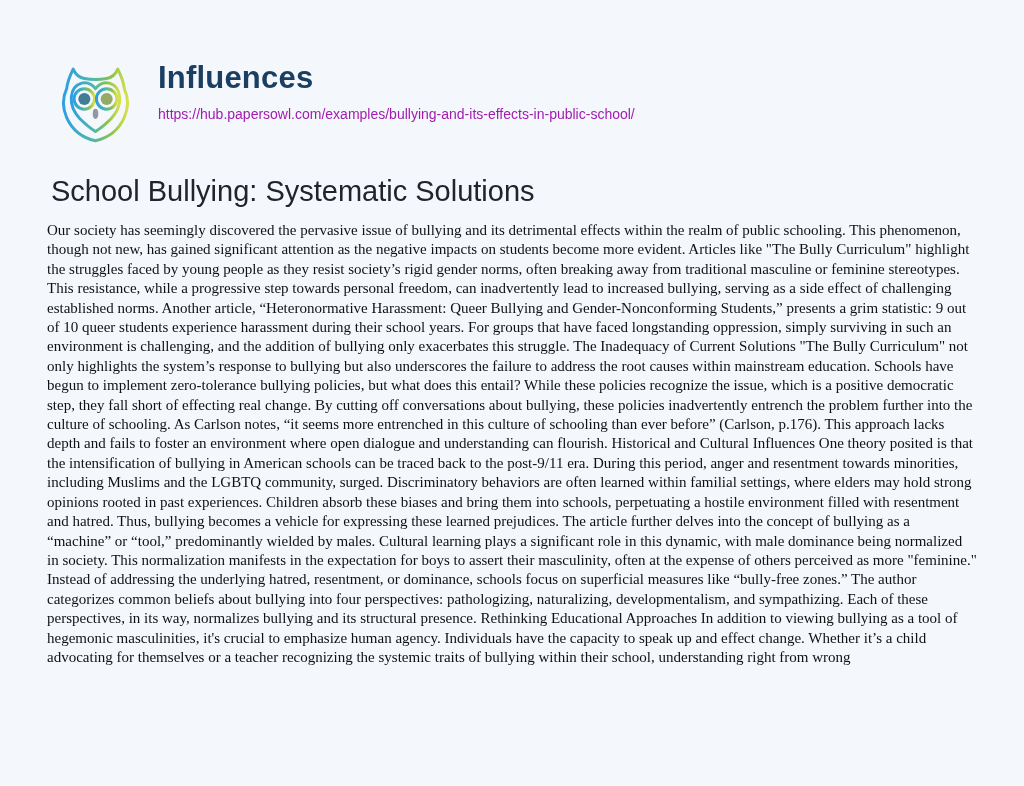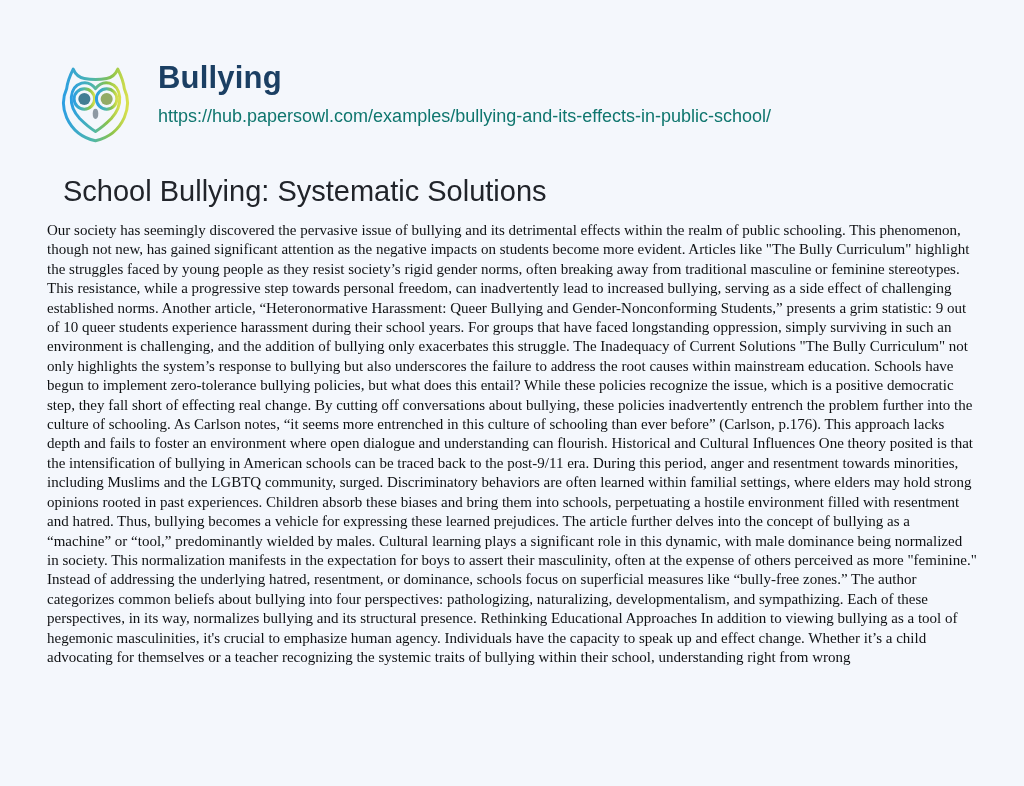--- a/index.html
+++ b/index.html
@@ -34,27 +34,27 @@
   .brand-name {
     font-family: "Liberation Sans", sans-serif;
     font-weight: 700;
     font-size: 31px;
     letter-spacing: 0.2px;
     color: #1b3f63;
   }
   .source-url {
     margin-top: 10px;
     font-family: "Liberation Sans", sans-serif;
-    font-size: 18px;
-    color: #0f766e;
+    font-size: 14px;
+    color: #a21caf;
     text-decoration: none;
     display: inline-block;
   }
   .title {
-    margin: 24px 0 0 16px;
+    margin: 24px 0 0 4px;
     font-family: "Liberation Sans", sans-serif;
     font-weight: 400;
     font-size: 29px;
     color: #21242a;
   }
   .body-text {
     margin: 13px 0 0 0;
     width: 930px;
     font-family: "Liberation Serif", serif;
     font-size: 15px;
@@ -86,21 +86,21 @@
           <circle cx="38" cy="44" r="11"></circle>
           <circle cx="62" cy="44" r="11"></circle>
         </g>
         <circle cx="38" cy="44" r="6.5" fill="#417d94"></circle>
         <circle cx="62" cy="44" r="6.5" fill="#93ab66"></circle>
         <ellipse cx="50" cy="60" rx="3" ry="5.5" fill="#8e99a3"></ellipse>
       </svg>
     </div>
 
     <div class="brand-block">
-      <div class="brand-name">Bullying</div>
+      <div class="brand-name">Influences</div>
       <a class="source-url">https://hub.papersowl.com/examples/bullying-and-its-effects-in-public-school/</a>
     </div>
 
   </div>
 
   <h1 class="title">School Bullying: Systematic Solutions</h1>
 
   <p class="body-text">Our society has seemingly discovered the pervasive issue of bullying and its detrimental effects within the realm of public schooling. This phenomenon, though not new, has gained significant attention as the negative impacts on students become more evident. Articles like "The Bully Curriculum" highlight the struggles faced by young people as they resist society’s rigid gender norms, often breaking away from traditional masculine or feminine stereotypes. This resistance, while a progressive step towards personal freedom, can inadvertently lead to increased bullying, serving as a side effect of challenging established norms. Another article, “Heteronormative Harassment: Queer Bullying and Gender-Nonconforming Students,” presents a grim statistic: 9 out of 10 queer students experience harassment during their school years. For groups that have faced longstanding oppression, simply surviving in such an environment is challenging, and the addition of bullying only exacerbates this struggle. The Inadequacy of Current Solutions "The Bully Curriculum" not only highlights the system’s response to bullying but also underscores the failure to address the root causes within mainstream education. Schools have begun to implement zero-tolerance bullying policies, but what does this entail? While these policies recognize the issue, which is a positive democratic step, they fall short of effecting real change. By cutting off conversations about bullying, these policies inadvertently entrench the problem further into the culture of schooling. As Carlson notes, “it seems more entrenched in this culture of schooling than ever before” (Carlson, p.176). This approach lacks depth and fails to foster an environment where open dialogue and understanding can flourish. Historical and Cultural Influences One theory posited is that the intensification of bullying in American schools can be traced back to the post-9/11 era. During this period, anger and resentment towards minorities, including Muslims and the LGBTQ community, surged. Discriminatory behaviors are often learned within familial settings, where elders may hold strong opinions rooted in past experiences. Children absorb these biases and bring them into schools, perpetuating a hostile environment filled with resentment and hatred. Thus, bullying becomes a vehicle for expressing these learned prejudices. The article further delves into the concept of bullying as a “machine” or “tool,” predominantly wielded by males. Cultural learning plays a significant role in this dynamic, with male dominance being normalized in society. This normalization manifests in the expectation for boys to assert their masculinity, often at the expense of others perceived as more "feminine." Instead of addressing the underlying hatred, resentment, or dominance, schools focus on superficial measures like “bully-free zones.” The author categorizes common beliefs about bullying into four perspectives: pathologizing, naturalizing, developmentalism, and sympathizing. Each of these perspectives, in its way, normalizes bullying and its structural presence. Rethinking Educational Approaches In addition to viewing bullying as a tool of hegemonic masculinities, it's crucial to emphasize human agency. Individuals have the capacity to speak up and effect change. Whether it’s a child advocating for themselves or a teacher recognizing the systemic traits of bullying within their school, understanding right from wrong</p>
 
 </div>

